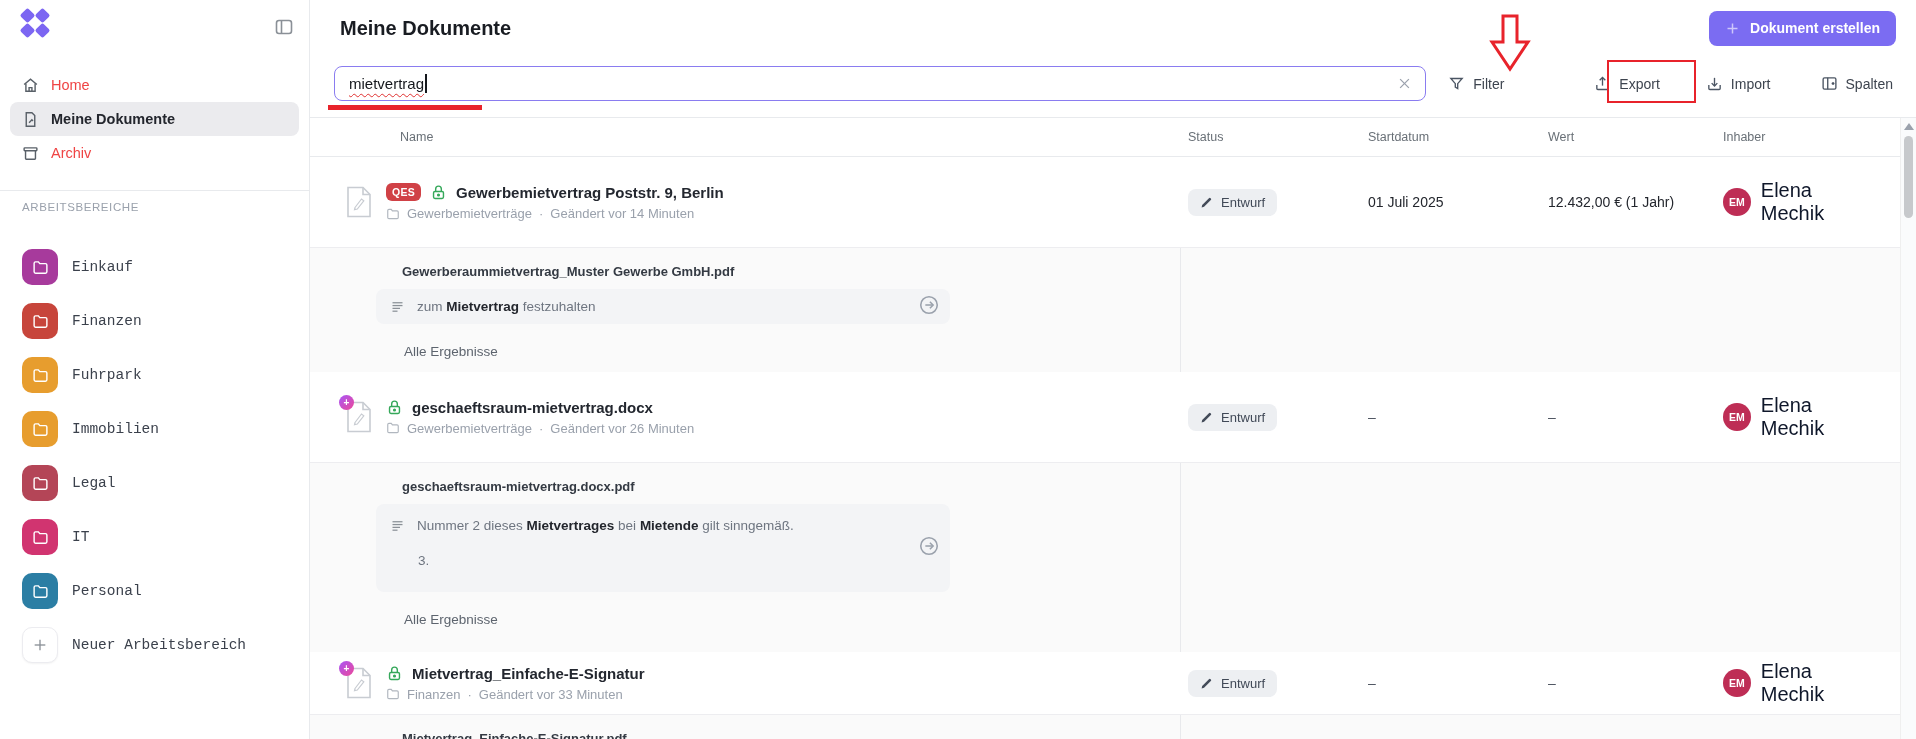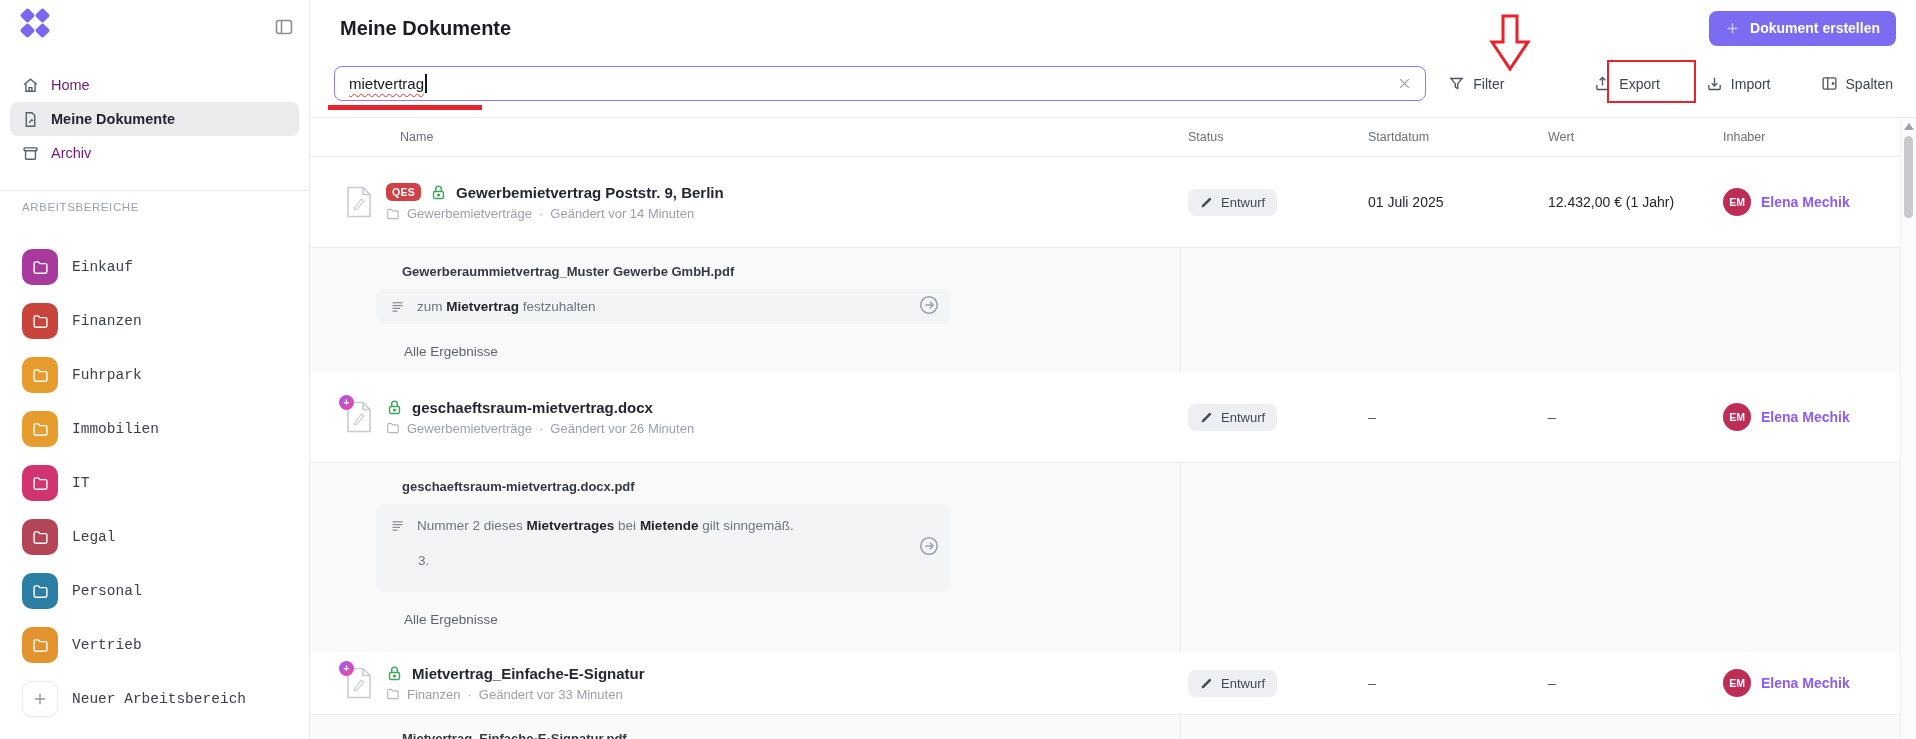--- a/index.html
+++ b/index.html
@@ -6,21 +6,21 @@
   html,body { width:1916px; height:739px; overflow:hidden; background:#fff;
     font-family:"Liberation Sans", sans-serif; color:#23262d; }
   .app { display:flex; width:1916px; height:739px; }
 
   
   .sidebar { width:310px; height:739px; border-right:1px solid #e8eaed; position:relative; background:#fff; flex:0 0 310px; }
   .logo { position:absolute; left:20px; top:8px; width:32px; height:32px; display:grid; grid-template-columns:14px 14px; grid-template-rows:14px 14px; gap:1px; }
   .logo i { width:11px; height:11px; background:#7c66f2; transform:rotate(45deg); border-radius:2px; margin:auto; }
   .collapse-btn { position:absolute; right:14px; top:17px; width:22px; height:22px; border:none; background:none; color:#8a9097; cursor:pointer; }
   .nav { position:absolute; top:68px; left:10px; right:10px; }
-  .nav-item { display:flex; align-items:center; height:34px; padding:0 12px; border-radius:8px; gap:12px; font-size:14.5px; color:#701a75; cursor:pointer; }
+  .nav-item { display:flex; align-items:center; height:34px; padding:0 12px; border-radius:8px; gap:12px; font-size:14.5px; color:#ef4444; cursor:pointer; }
   .nav-item.active { background:#ebebee; font-weight:700; color:#23262d; }
   .nav-item svg { color:#596068; flex:0 0 auto; }
   .side-divider { position:absolute; top:190px; left:0; right:0; border-top:1px solid #e8eaed; }
   .section-label { position:absolute; top:201px; left:22px; font-size:11.5px; letter-spacing:0.6px; color:#9aa1ac; }
   .ws-list { position:absolute; top:248px; left:22px; right:10px; }
   .ws { display:flex; align-items:center; gap:14px; height:38px; margin-bottom:16px; cursor:pointer;font-family:Liberation Mono, monospace; }
   .ws-icon { width:36px; height:36px; border-radius:10px; display:flex; align-items:center; justify-content:center; color:#fff; flex:0 0 auto; }
   .ws-label { font-size:14.5px; color:#3b414c; }
   .ws-new .ws-icon { background:#fff; border:1px solid #ececf0; box-shadow:0 1px 2px rgba(0,0,0,.05); color:#8a9097; }
 
@@ -61,21 +61,21 @@
   .qes { background:#d04146; color:#fff; font-size:10.5px; font-weight:700; padding:3px 6px; border-radius:6px; letter-spacing:.3px; }
   .lock { color:#35a85a; width:17px; height:17px; flex:0 0 auto; }
   .row-title { font-size:15px; font-weight:600; color:#23272f; }
   .sub-line { display:flex; align-items:center; gap:7px; font-size:13px; color:#9aa1ac; }
   .sub-line svg { color:#b1b7bf; }
   .chip { display:inline-flex; align-items:center; gap:8px; background:#edeff2; border-radius:8px; padding:6px 12px; font-size:13px; color:#414957; cursor:pointer; }
   .chip svg { color:#434b59; }
   .dash { color:#515864; }
   .owner { display:flex; align-items:center; gap:10px; }
   .avatar { width:28px; height:28px; border-radius:50%; background:#be2d55; color:#fff; font-size:10.5px; font-weight:700; display:flex; align-items:center; justify-content:center; }
-  .owner-name { font-size:14px; font-weight:700; color:#8b5cf6; }
+  .owner-name { font-size:20px; font-weight:400; color:#0f172a; }
 
   .band { position:relative; background:#fafafa; border-top:1px solid #ededf0; padding:16px 0 0 92px; }
   .band::after { content:""; position:absolute; left:870px; top:0; bottom:0; border-left:1px solid #e8e9ec; }
   .band-file { font-size:13px; font-weight:600; color:#343a43; margin-bottom:10px; }
   .snip-box { position:relative; width:574px; margin-left:-26px; background:#f3f4f6; border-radius:8px; padding:10px 40px 10px 14px; }
   .snip-box.tall { height:88px; padding-top:14px; }
   .snip-line { display:flex; align-items:center; gap:12px; font-size:13.5px; color:#6e7580; }
   .snip-line .b { font-weight:700; color:#23262d; }
   .snip-line2 { margin-top:20px; margin-left:28px; font-size:13.5px; color:#6e7580; }
   .lines-icon { color:#8a9097; flex:0 0 auto; }
@@ -169,50 +169,42 @@
       </div>
       <div class="ws">
         <span class="ws-icon" style="background-color: rgb(231, 157, 46);">
             <svg width="17" height="17" viewBox="0 0 24 24" fill="none" stroke="#fff" stroke-width="2">
               <path d="M3 6a2 2 0 0 1 2-2h4l2 2.5h8a2 2 0 0 1 2 2V18a2 2 0 0 1-2 2H5a2 2 0 0 1-2-2z"></path>
             </svg>
           </span>
         <span class="ws-label">Immobilien</span>
       </div>
       <div class="ws">
+        <span class="ws-icon" style="background-color: rgb(180, 69, 87);">
+            <svg width="17" height="17" viewBox="0 0 24 24" fill="none" stroke="#fff" stroke-width="2">
+              <path d="M3 6a2 2 0 0 1 2-2h4l2 2.5h8a2 2 0 0 1 2 2V18a2 2 0 0 1-2 2H5a2 2 0 0 1-2-2z"></path>
+            </svg>
+          </span>
+        <span class="ws-label">Legal</span>
+      </div>
+      <div class="ws">
         <span class="ws-icon" style="background-color: rgb(209, 52, 112);">
             <svg width="17" height="17" viewBox="0 0 24 24" fill="none" stroke="#fff" stroke-width="2">
               <path d="M3 6a2 2 0 0 1 2-2h4l2 2.5h8a2 2 0 0 1 2 2V18a2 2 0 0 1-2 2H5a2 2 0 0 1-2-2z"></path>
             </svg>
           </span>
         <span class="ws-label">IT</span>
       </div>
       <div class="ws">
-        <span class="ws-icon" style="background-color: rgb(180, 69, 87);">
-            <svg width="17" height="17" viewBox="0 0 24 24" fill="none" stroke="#fff" stroke-width="2">
-              <path d="M3 6a2 2 0 0 1 2-2h4l2 2.5h8a2 2 0 0 1 2 2V18a2 2 0 0 1-2 2H5a2 2 0 0 1-2-2z"></path>
-            </svg>
-          </span>
-        <span class="ws-label">Legal</span>
-      </div>
-      <div class="ws">
         <span class="ws-icon" style="background-color: rgb(43, 126, 164);">
             <svg width="17" height="17" viewBox="0 0 24 24" fill="none" stroke="#fff" stroke-width="2">
               <path d="M3 6a2 2 0 0 1 2-2h4l2 2.5h8a2 2 0 0 1 2 2V18a2 2 0 0 1-2 2H5a2 2 0 0 1-2-2z"></path>
             </svg>
           </span>
         <span class="ws-label">Personal</span>
-      </div>
-      <div class="ws">
-        <span class="ws-icon" style="background-color: rgb(226, 147, 45);">
-            <svg width="17" height="17" viewBox="0 0 24 24" fill="none" stroke="#fff" stroke-width="2">
-              <path d="M3 6a2 2 0 0 1 2-2h4l2 2.5h8a2 2 0 0 1 2 2V18a2 2 0 0 1-2 2H5a2 2 0 0 1-2-2z"></path>
-            </svg>
-          </span>
-        <span class="ws-label">Vertrieb</span>
       </div>
       <div class="ws ws-new">
         <span class="ws-icon">
             <svg width="16" height="16" viewBox="0 0 24 24" fill="none" stroke="currentColor" stroke-width="2">
               <line x1="12" y1="4" x2="12" y2="20"></line>
               <line x1="4" y1="12" x2="20" y2="12"></line>
             </svg>
           </span>
         <span class="ws-label">Neuer Arbeitsbereich</span>
       </div>

